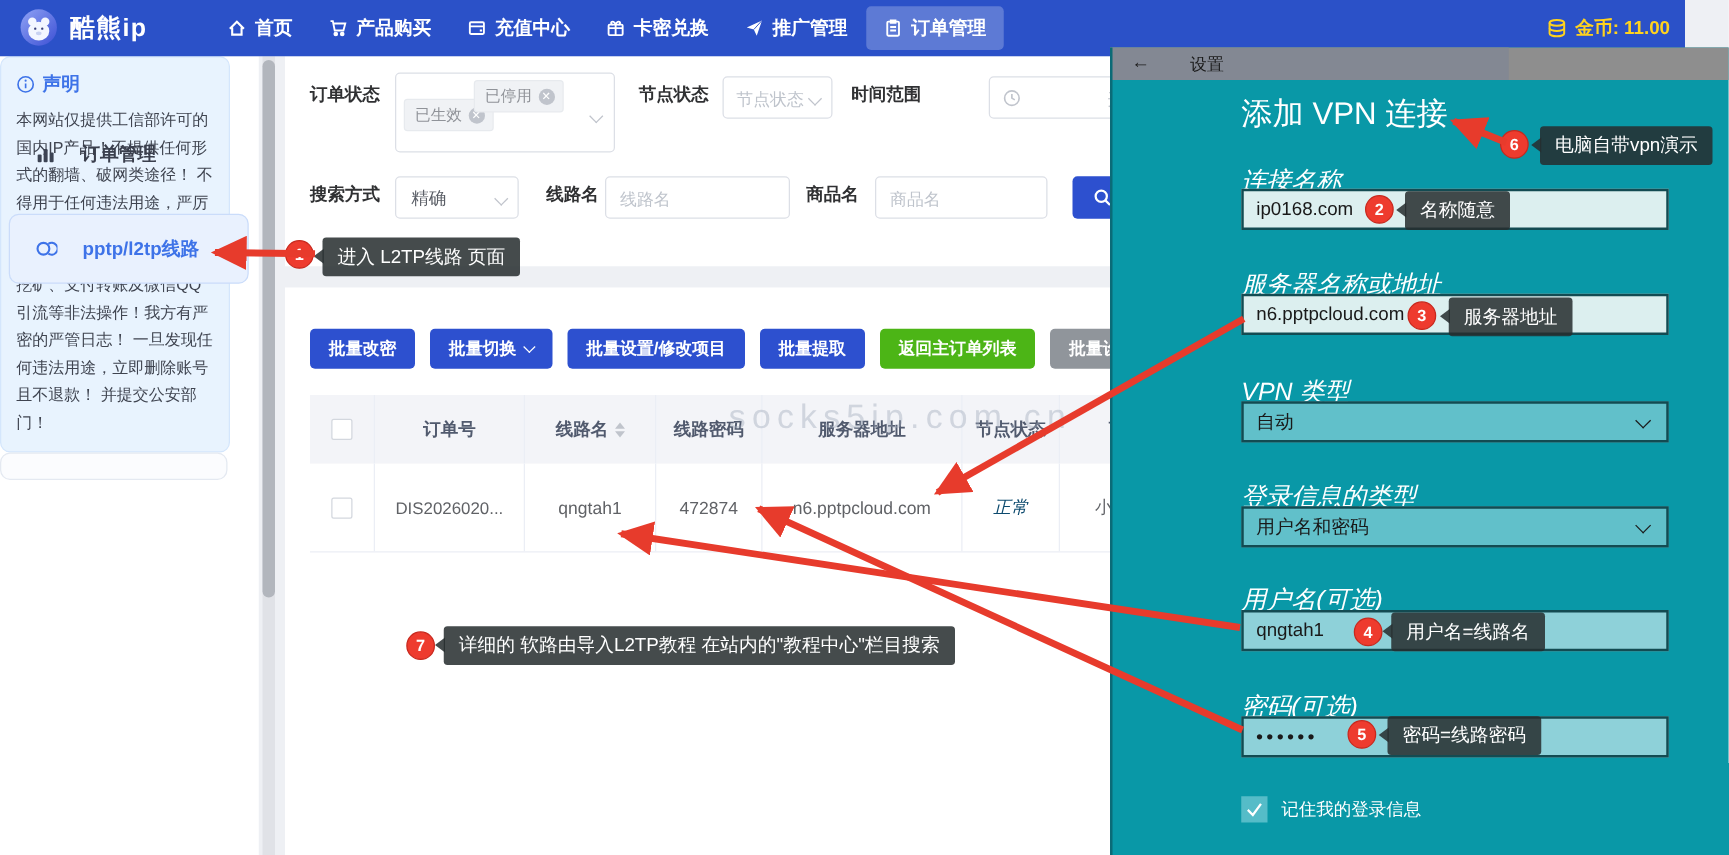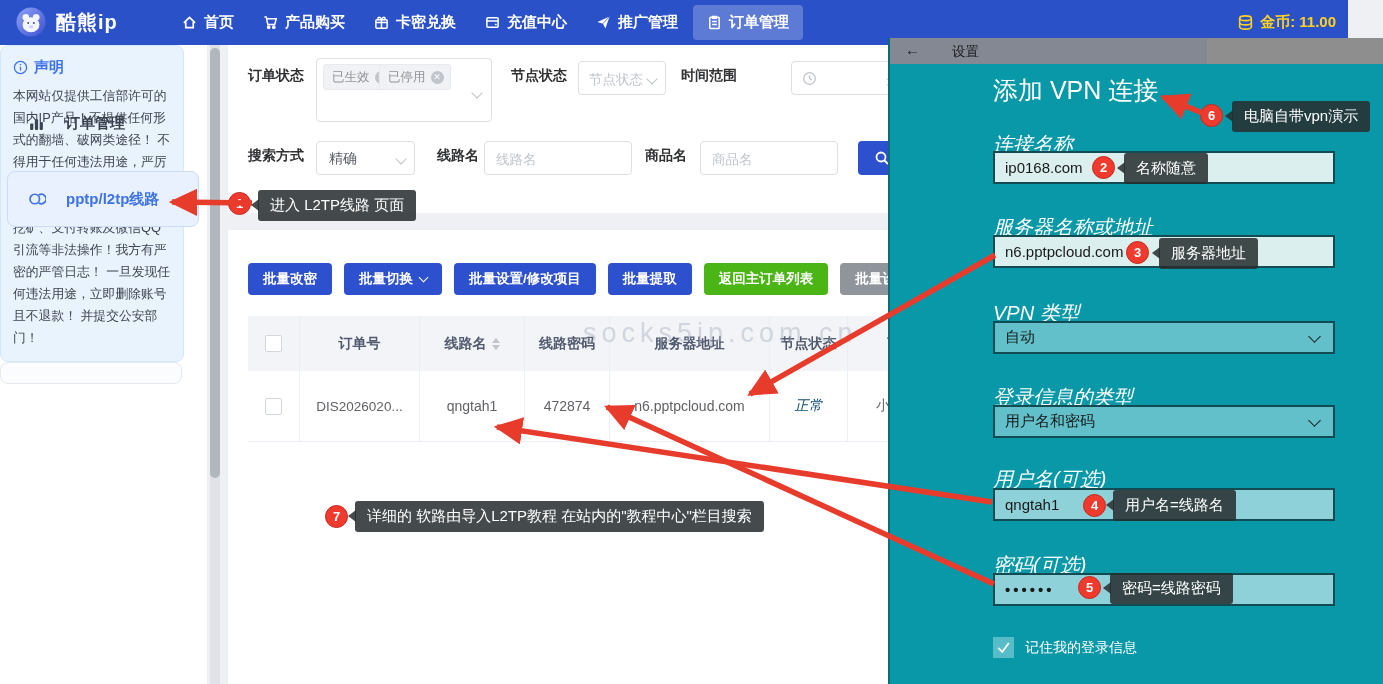--- a/index.html
+++ b/index.html
@@ -160,34 +160,34 @@
             <path d="M1.5 2h2l1.6 8h7.4l1.6-6H4.2"></path>
             <circle cx="6" cy="13" r="1.2" fill="#fff"></circle>
             <circle cx="11.5" cy="13" r="1.2" fill="#fff"></circle>
           </svg>
       </span>
       <span>产品购买</span>
     </div>
     <div class="nav-item">
       <span class="icon">
         <svg width="15" height="15" viewBox="0 0 16 16" fill="none" stroke="#fff" stroke-width="1.6">
+            <rect x="2" y="3" width="12" height="10" rx="1"></rect>
+            <path d="M2 6.5h12M10.5 10h2"></path>
+          </svg>
+      </span>
+      <span>充值中心</span>
+    </div>
+    <div class="nav-item">
+      <span class="icon">
+        <svg width="15" height="15" viewBox="0 0 16 16" fill="none" stroke="#fff" stroke-width="1.6">
             <rect x="2" y="5" width="12" height="9" rx="1"></rect>
             <path d="M2 8h12M8 5v9M5.5 5C4 5 3.5 2.5 5.5 2.5 7 2.5 8 5 8 5c0 0 1-2.5 2.5-2.5 2 0 1.5 2.5 0 2.5"></path>
           </svg>
       </span>
       <span>卡密兑换</span>
-    </div>
-    <div class="nav-item">
-      <span class="icon">
-        <svg width="15" height="15" viewBox="0 0 16 16" fill="none" stroke="#fff" stroke-width="1.6">
-            <rect x="2" y="3" width="12" height="10" rx="1"></rect>
-            <path d="M2 6.5h12M10.5 10h2"></path>
-          </svg>
-      </span>
-      <span>充值中心</span>
     </div>
     <div class="nav-item">
       <span class="icon">
         <svg width="15" height="15" viewBox="0 0 16 16" fill="#fff">
             <path d="M1.5 7.5 14.5 1.5 10 14.5 7.5 9.2 1.5 7.5z"></path>
             <path d="M7.5 9.2 14.5 1.5" stroke="#2b51c8" stroke-width="0.8"></path>
           </svg>
       </span>
       <span>推广管理</span>
     </div>
@@ -258,21 +258,21 @@
     <div class="disc-body">本网站仅提供工信部许可的国内IP产品！不提供任何形式的翻墙、破网类途径！ 不得用于任何违法用途，严厉禁止使用于非法发帖、赌博、彩票、博彩、虚拟币、挖矿、支付转账及微信QQ引流等非法操作！我方有严密的严管日志！ 一旦发现任何违法用途，立即删除账号且不退款！ 并提交公安部门！</div>
   </div>
   <div class="next-card"></div>
 </div>
 <div class="abs scroll-track"></div>
 <div class="abs scroll-thumb"></div>
 
 <div class="abs card filter-card">
   <span class="flabel" style="left:20px;top:22px;">订单状态</span>
   <div class="fbox" style="left:88px;top:13px;width:176px;height:64px;">
-    <span class="tag" style="position:absolute;left:6px;top:5px;">
+    <span class="tag" style="position:absolute;left:6px;top:20px;">
       <span>已生效</span>
       <span class="tag-close">✕</span>
     </span>
     <span class="tag" style="position:absolute;left:62px;top:5px;">
       <span>已停用</span>
       <span class="tag-close">✕</span>
     </span>
     <span class="chev" style="position:absolute;right:10px;top:30px;"></span>
   </div>
 

